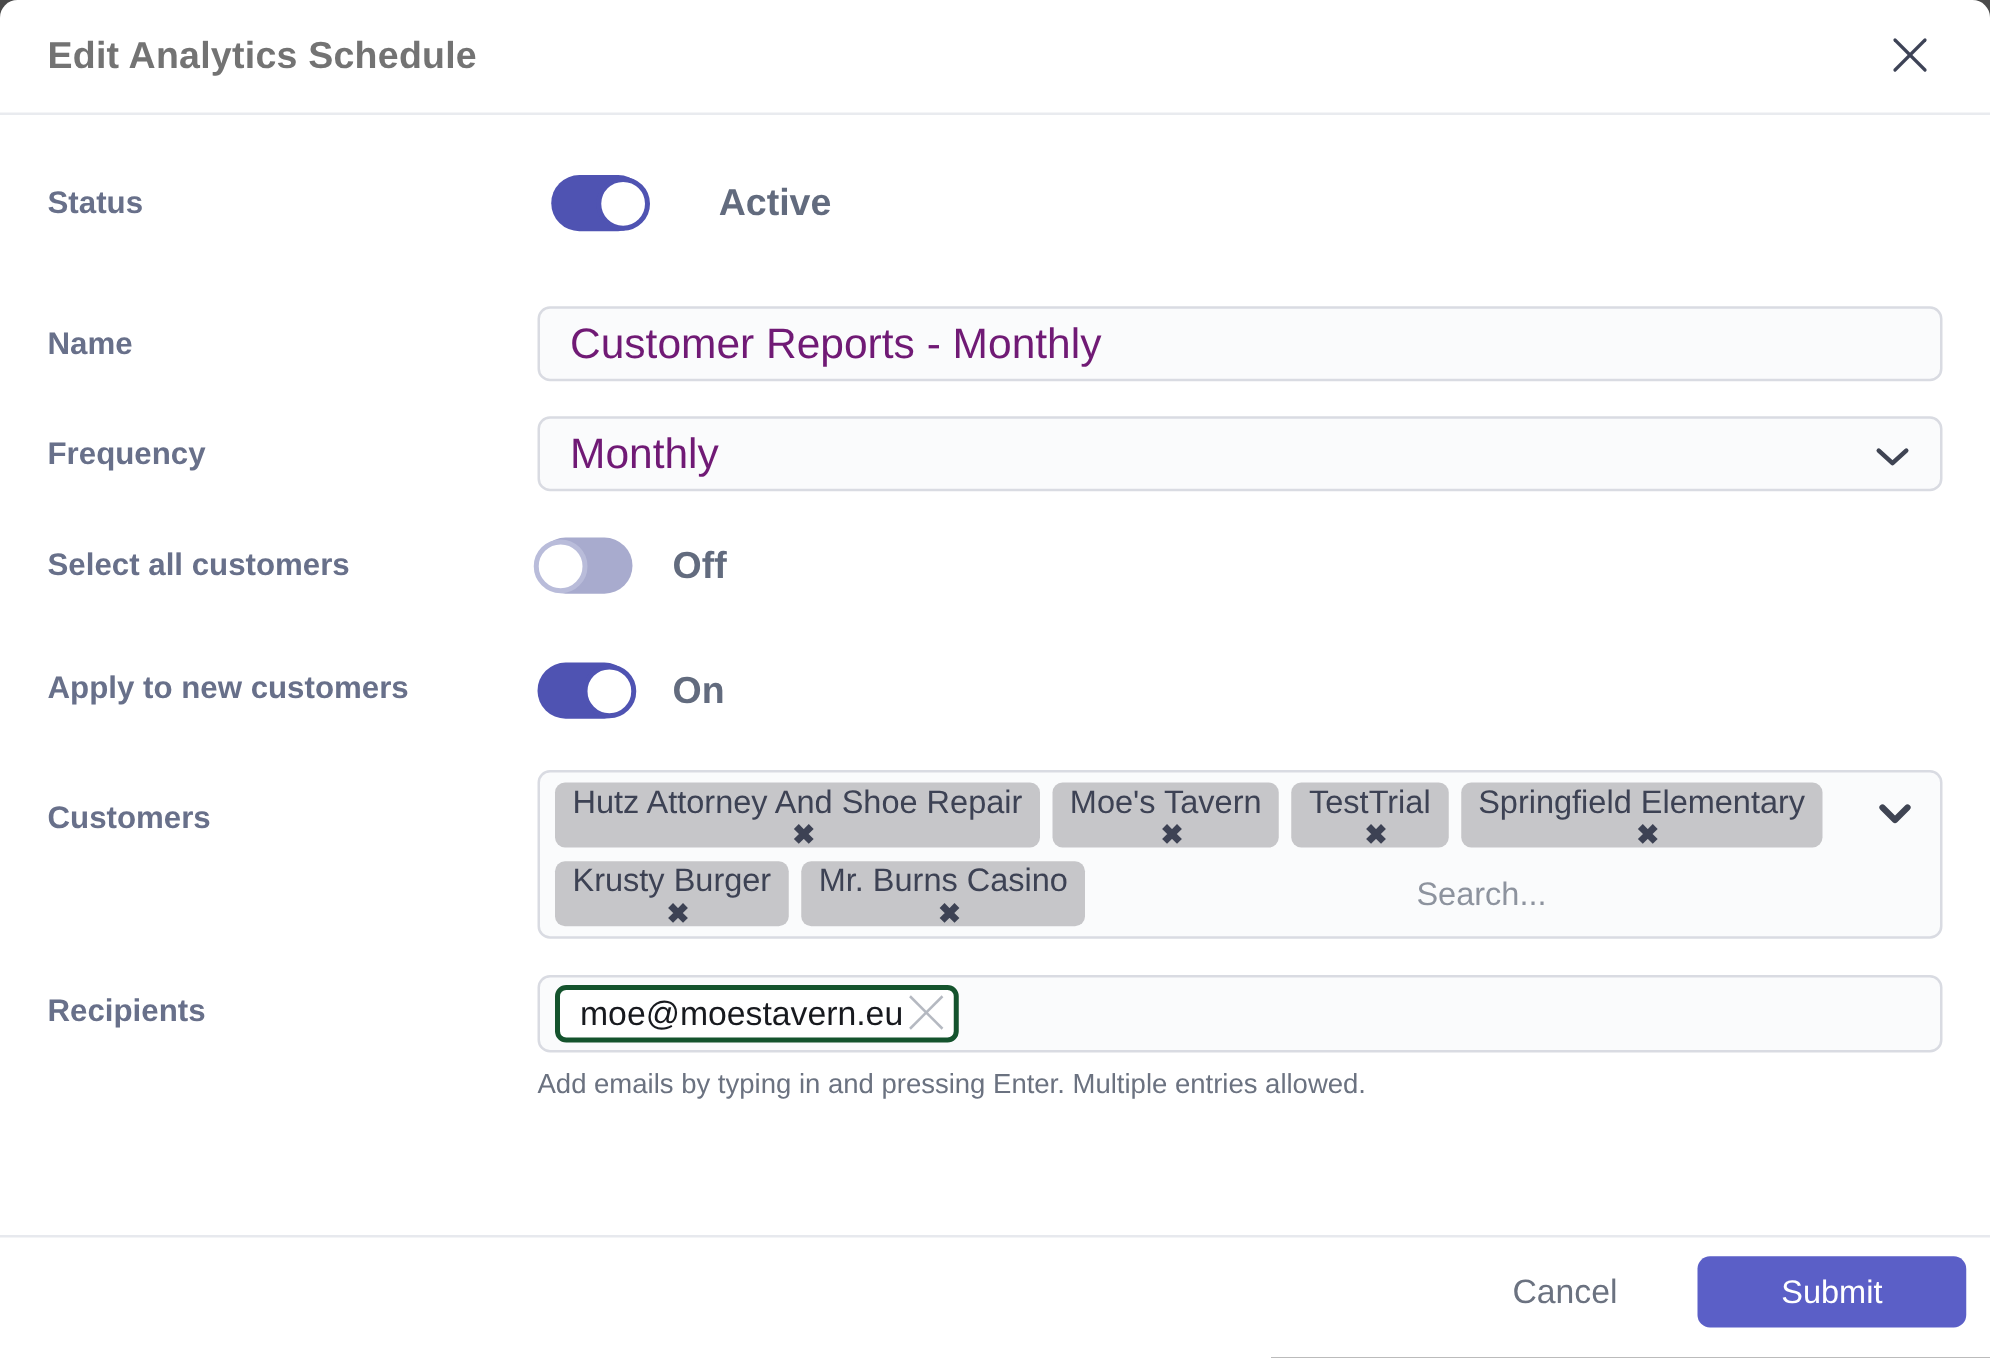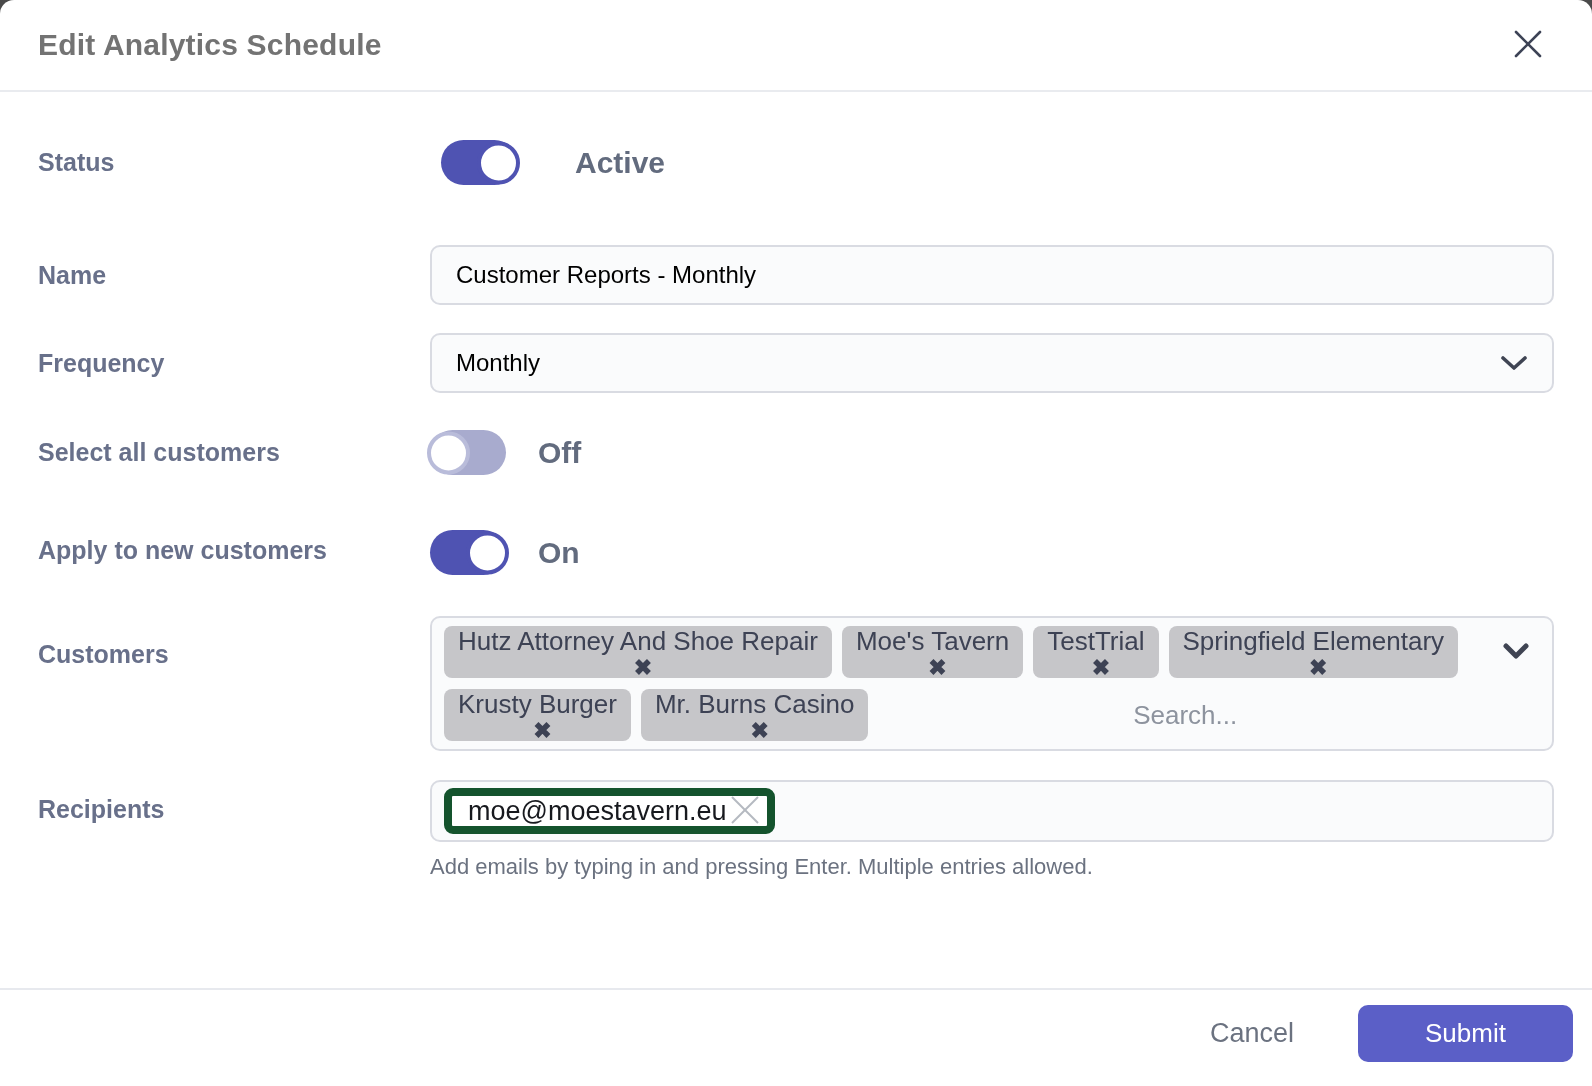--- a/index.html
+++ b/index.html
@@ -77,21 +77,21 @@
   .gap-58 { margin-left:58px; }
   .gap-32 { margin-left:32px; }
 
   
   .text-input, .select-box {
     width:100%; height:60px;
     background:#fafbfc;
     border:2px solid #d9dbe2;
     border-radius:10px;
     font-family:"Liberation Sans", sans-serif;
-    font-size:24px; color:#000000;
+    font-size:34px; color:#701a75;
     padding:0 24px;
   }
   .select-box {
     position:relative;
     display:flex; align-items:center;
     cursor:pointer;
   }
   .select-chevron { position:absolute; right:24px; top:50%; transform:translateY(-50%); }
 
   
@@ -134,21 +134,21 @@
     width:100%; min-height:58px;
     background:#fafbfc;
     border:2px solid #d9dbe2;
     border-radius:10px;
     padding:6px 12px;
     display:flex; flex-wrap:wrap; align-items:center; gap:8px;
   }
   .email-tag {
     display:inline-flex; align-items:center;
     background:#ffffff;
-    border:8px solid #14532d;
+    border:4px solid #14532d;
     border-radius:9px;
     height:46px; padding:0 2px 0 16px;
     font-size:27px; color:#17191e;
   }
   .email-remove {
     background:none; border:none; cursor:pointer;
     width:40px; height:40px; margin-left:-2px;
     display:flex; align-items:center; justify-content:center;
   }
   .help-text {

